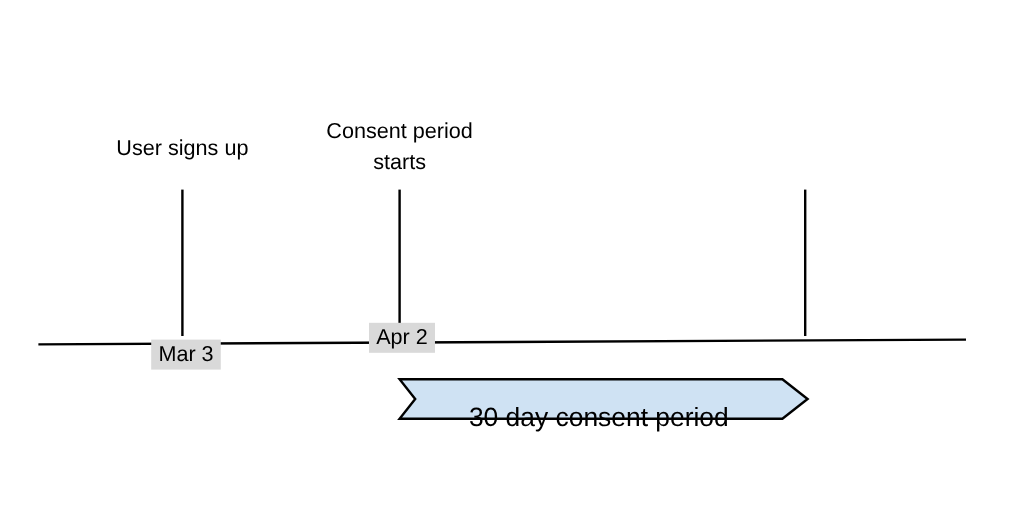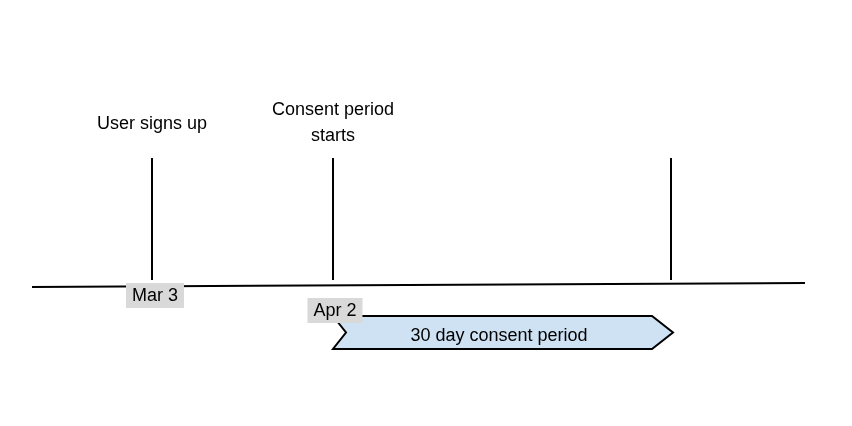--- a/index.html
+++ b/index.html
@@ -54,46 +54,46 @@
     font-size: 18px;
     line-height: 25px;
     padding: 0 6px;
     white-space: nowrap;
     color: var(--text-color, #000000);
     margin-top: 40px;
   }
   .banner-label {
     position: absolute;
     left: 346px;
-    top: 324px;
+    top: 336px;
     width: 306px;
     height: 23px;
     display: flex;
     align-items: center;
     justify-content: center;
-    font-size: 18px;
+    font-size: 22px;
     color: var(--text-color, #000000);
   }
 </style>
 </head>
 <body>
 
 <div class="canvas">
 
   <svg class="layer" width="852" height="426" viewBox="0 0 852 426">
     <line x1="32" y1="287" x2="805" y2="283"></line>
     <polygon points="333,316 652,316 673,332.5 652,349 333,349 346,332.5"></polygon>
   </svg>
 
   <div class="tick" style="left:152px"></div>
   <div class="event-label" style="left:152px; top:110px">User signs up</div>
   <div class="date-badge" style="left:155px; top:243px">Mar 3</div>
 
   <div class="tick" style="left:333px"></div>
   <div class="event-label" style="left:333px; top:96px">Consent period
 starts</div>
-  <div class="date-badge" style="left:335px; top:258px">Apr 2</div>
+  <div class="date-badge" style="left:335px; top:229px">Apr 2</div>
 
   <div class="tick" style="left:671px"></div>
 
   <div class="banner-label">30 day consent period</div>
 
 </div>
 
 </body></html>

